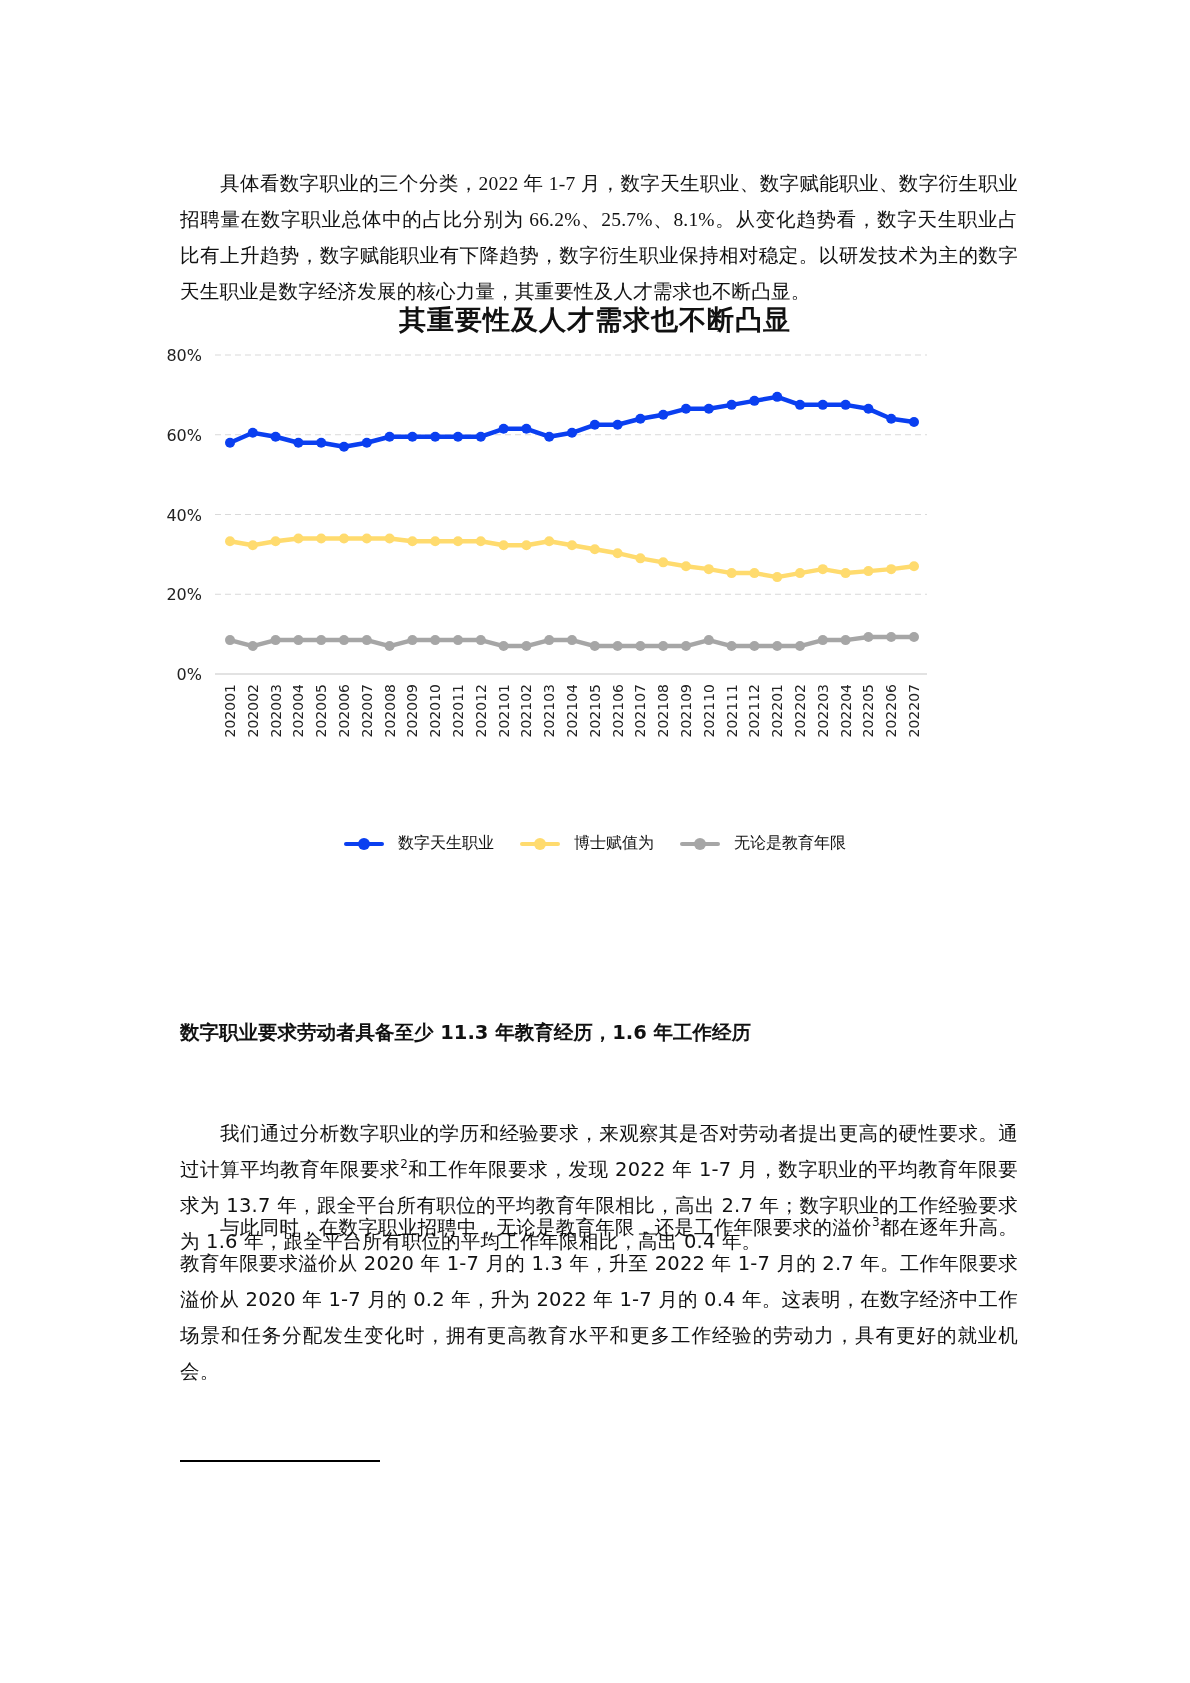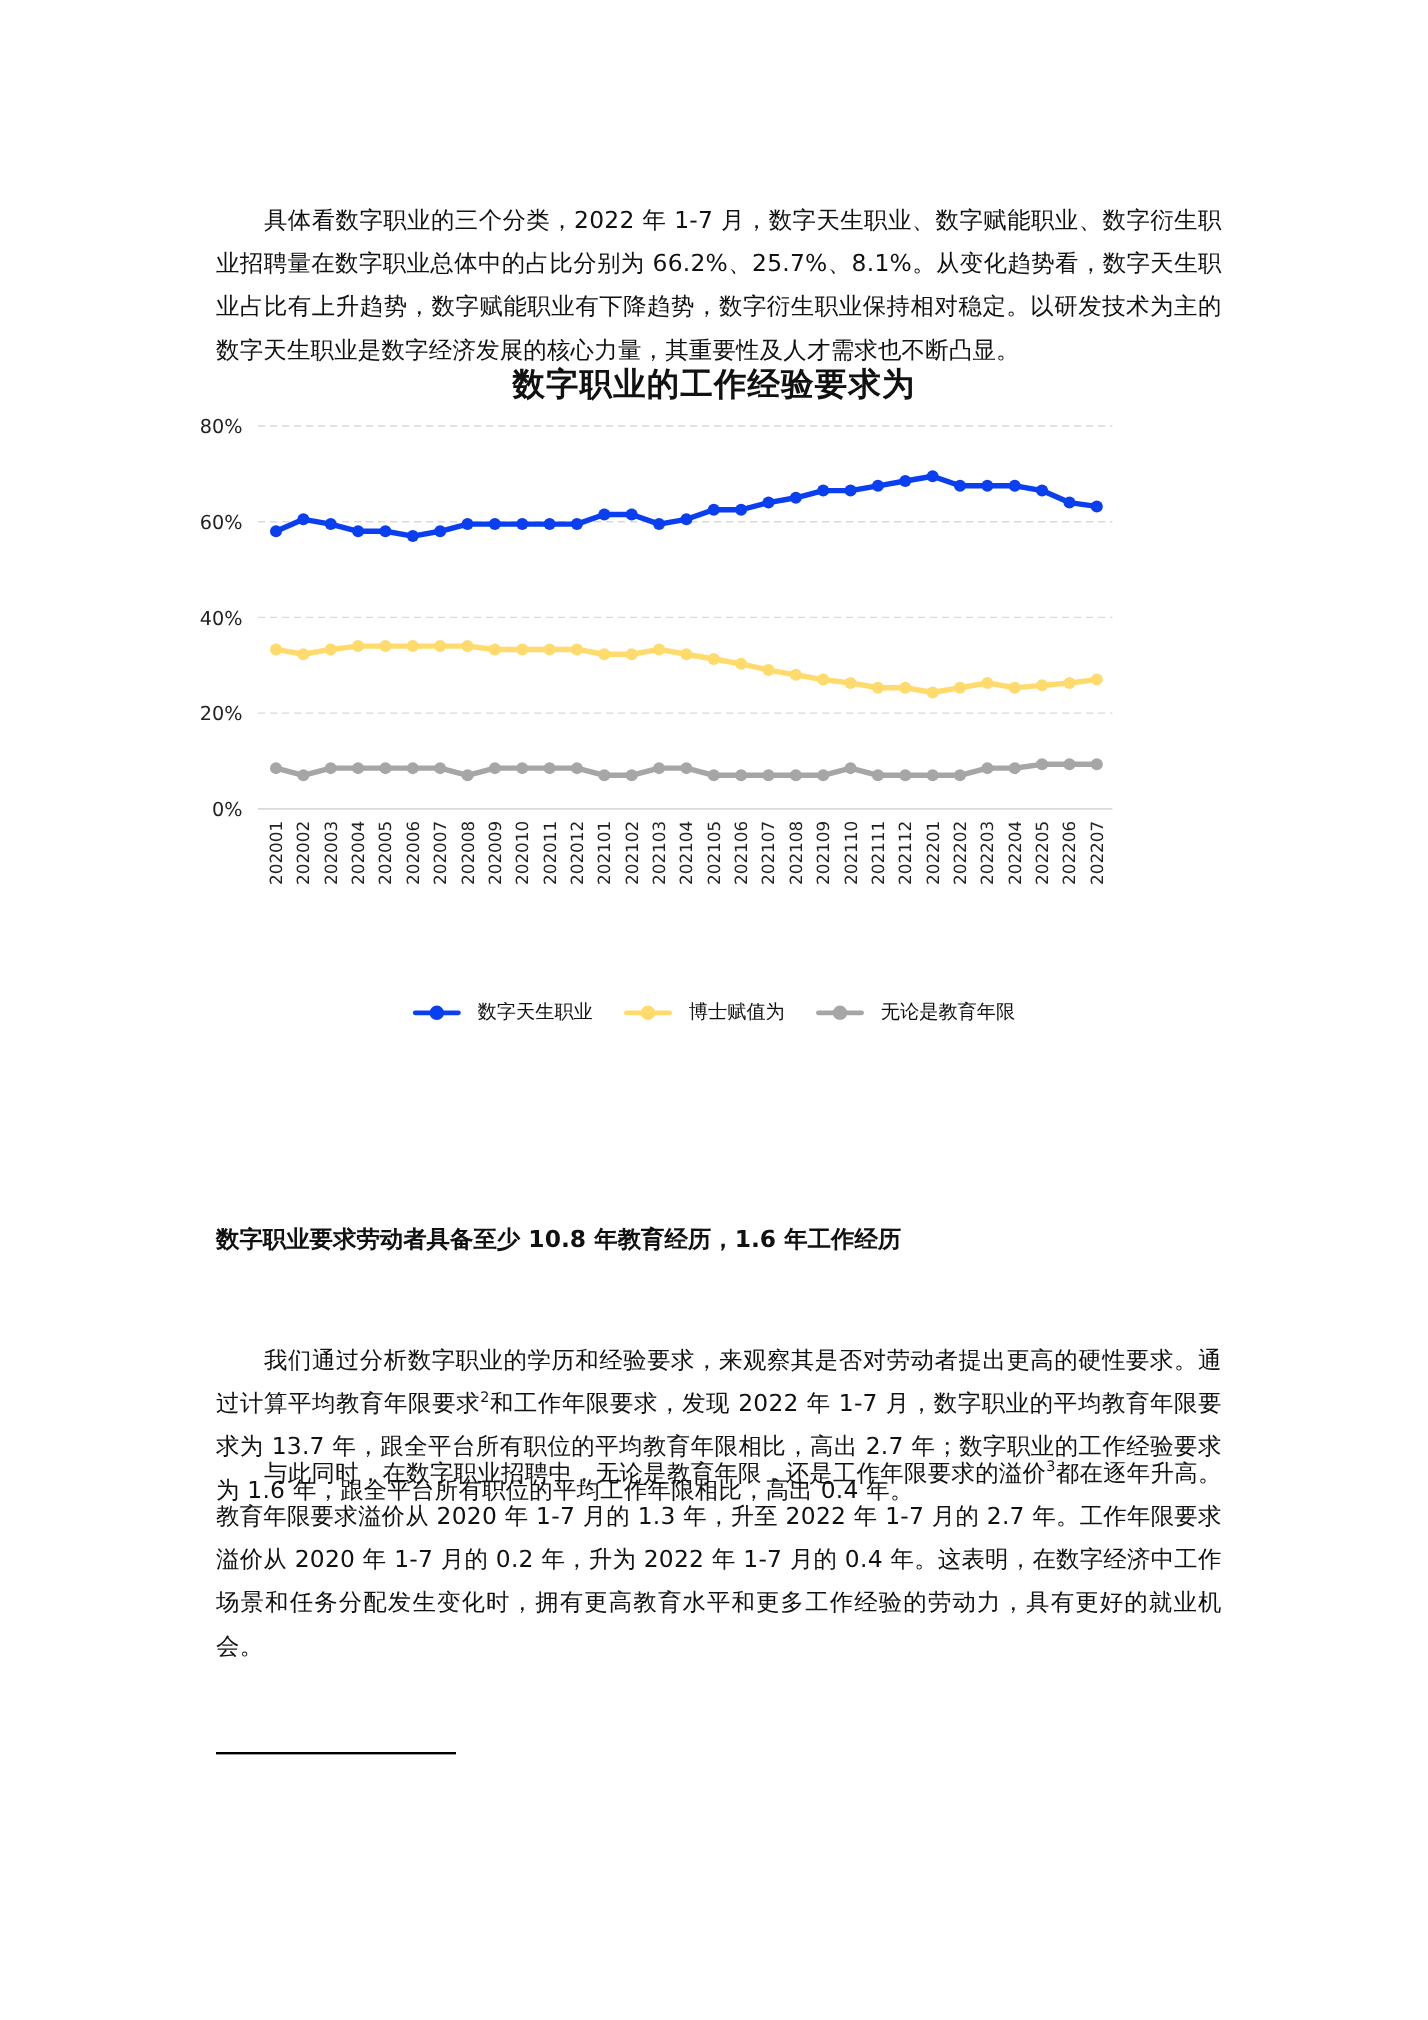--- a/index.html
+++ b/index.html
@@ -1,21 +1,21 @@
 <!DOCTYPE html>
 <html><head>
 <meta charset="utf-8">
 <style>
   html, body { margin: 0; padding: 0; background: #ffffff; }
   body { width: 1190px; height: 1683px; position: relative; overflow: hidden;
          font-family: "DejaVu Sans", "Liberation Sans", sans-serif; color: #111; }
   .para { position: absolute; left: 180px; width: 838px; font-size: 19.5px; line-height: 36px;
           text-align: justify; letter-spacing: 0.2px; }
   .indent { text-indent: 40px; }
-  .p1 { top: 146px; }
+  .p1 { top: 146px; font-family: Liberation Serif, serif; }
   .chart-title { position: absolute; top: 302px; left: 0; width: 1190px; text-align: center;
                  font-size: 27px; font-weight: bold; letter-spacing: 1px; }
   #chart { position: absolute; left: 160px; top: 340px; }
   .legend { position: absolute; top: 833px; left: 0; width: 1190px; display: flex;
             justify-content: center; gap: 26px; font-size: 16px; }
   .legend-item { display: flex; align-items: center; gap: 14px; }
   .legend-swatch { width: 40px; height: 12px; position: relative; }
   .legend-swatch .ln { position: absolute; left: 0; right: 0; top: 4px; height: 4px; border-radius: 2px; }
   .legend-swatch .dot { position: absolute; left: 14px; top: 0; width: 12px; height: 12px; border-radius: 50%; }
   .heading { position: absolute; top: 1019px; left: 180px; font-size: 19.5px; font-weight: bold; }
@@ -25,21 +25,21 @@
   .fn-rule { position: absolute; top: 1460px; left: 180px; width: 200px; height: 2px; background: #000; }
   .footnotes { position: absolute; top: 1474px; left: 180px; width: 838px; font-size: 13.5px; line-height: 26px; }
   .footnotes sup { font-size: 10px; vertical-align: 6px; }
   .fn { margin: 0; }
 </style>
 </head>
 <body>
 
 <p class="para indent p1">具体看数字职业的三个分类，2022 年 1-7 月，数字天生职业、数字赋能职业、数字衍生职业招聘量在数字职业总体中的占比分别为 66.2%、25.7%、8.1%。从变化趋势看，数字天生职业占比有上升趋势，数字赋能职业有下降趋势，数字衍生职业保持相对稳定。以研发技术为主的数字天生职业是数字经济发展的核心力量，其重要性及人才需求也不断凸显。</p>
 
-<div class="chart-title">数字职业的工作经验要求为</div>
+<div class="chart-title">其重要性及人才需求也不断凸显</div>
 
 <svg id="chart" width="800" height="420" xmlns="http://www.w3.org/2000/svg">
     <line x1="55" x2="767" y1="334" y2="334" stroke="#d9d9d9" stroke-width="1.5" stroke-dasharray=""></line>
     <text x="42" y="340" text-anchor="end" font-size="16" fill="#222" font-family="DejaVu Sans, sans-serif">0%</text>
     <line x1="55" x2="767" y1="254.25" y2="254.25" stroke="#d9d9d9" stroke-width="1.2" stroke-dasharray="6,4"></line>
     <text x="42" y="260.25" text-anchor="end" font-size="16" fill="#222" font-family="DejaVu Sans, sans-serif">20%</text>
     <line x1="55" x2="767" y1="174.5" y2="174.5" stroke="#d9d9d9" stroke-width="1.2" stroke-dasharray="6,4"></line>
     <text x="42" y="180.5" text-anchor="end" font-size="16" fill="#222" font-family="DejaVu Sans, sans-serif">40%</text>
     <line x1="55" x2="767" y1="94.75" y2="94.75" stroke="#d9d9d9" stroke-width="1.2" stroke-dasharray="6,4"></line>
     <text x="42" y="100.75" text-anchor="end" font-size="16" fill="#222" font-family="DejaVu Sans, sans-serif">60%</text>
@@ -191,21 +191,21 @@
   </div>
   <div class="legend-item">
     <span class="legend-swatch">
         <span class="ln" style="background:#a6a6a6"></span>
         <span class="dot" style="background:#a6a6a6"></span>
       </span>
     <span>无论是教育年限</span>
   </div>
 </div>
 
-<div class="heading">数字职业要求劳动者具备至少 10.8 年教育经历，1.6 年工作经历</div>
+<div class="heading">数字职业要求劳动者具备至少 11.3 年教育经历，1.6 年工作经历</div>
 
 <p class="para indent p2"><span>我们通过分析数字职业的学历和经验要求，来观察其是否对劳动者提出更高的硬性要求。通过计算平均教育年限要求</span><sup>2</sup><span>和工作年限要求，发现 2022 年 1-7 月，数字职业的平均教育年限要求为 13.7 年，跟全平台所有职位的平均教育年限相比，高出 2.7 年；数字职业的工作经验要求为 1.6 年，跟全平台所有职位的平均工作年限相比，高出 0.4 年。</span></p>
 
 <p class="para indent p3"><span>与此同时，在数字职业招聘中，无论是教育年限，还是工作年限要求的溢价</span><sup>3</sup><span>都在逐年升高。教育年限要求溢价从 2020 年 1-7 月的 1.3 年，升至 2022 年 1-7 月的 2.7 年。工作年限要求溢价从 2020 年 1-7 月的 0.2 年，升为 2022 年 1-7 月的 0.4 年。这表明，在数字经济中工作场景和任务分配发生变化时，拥有更高教育水平和更多工作经验的劳动力，具有更好的就业机会。</span></p>
 
 <div class="fn-rule"></div>
 <div class="footnotes">
 </div>
 
 </body></html>

